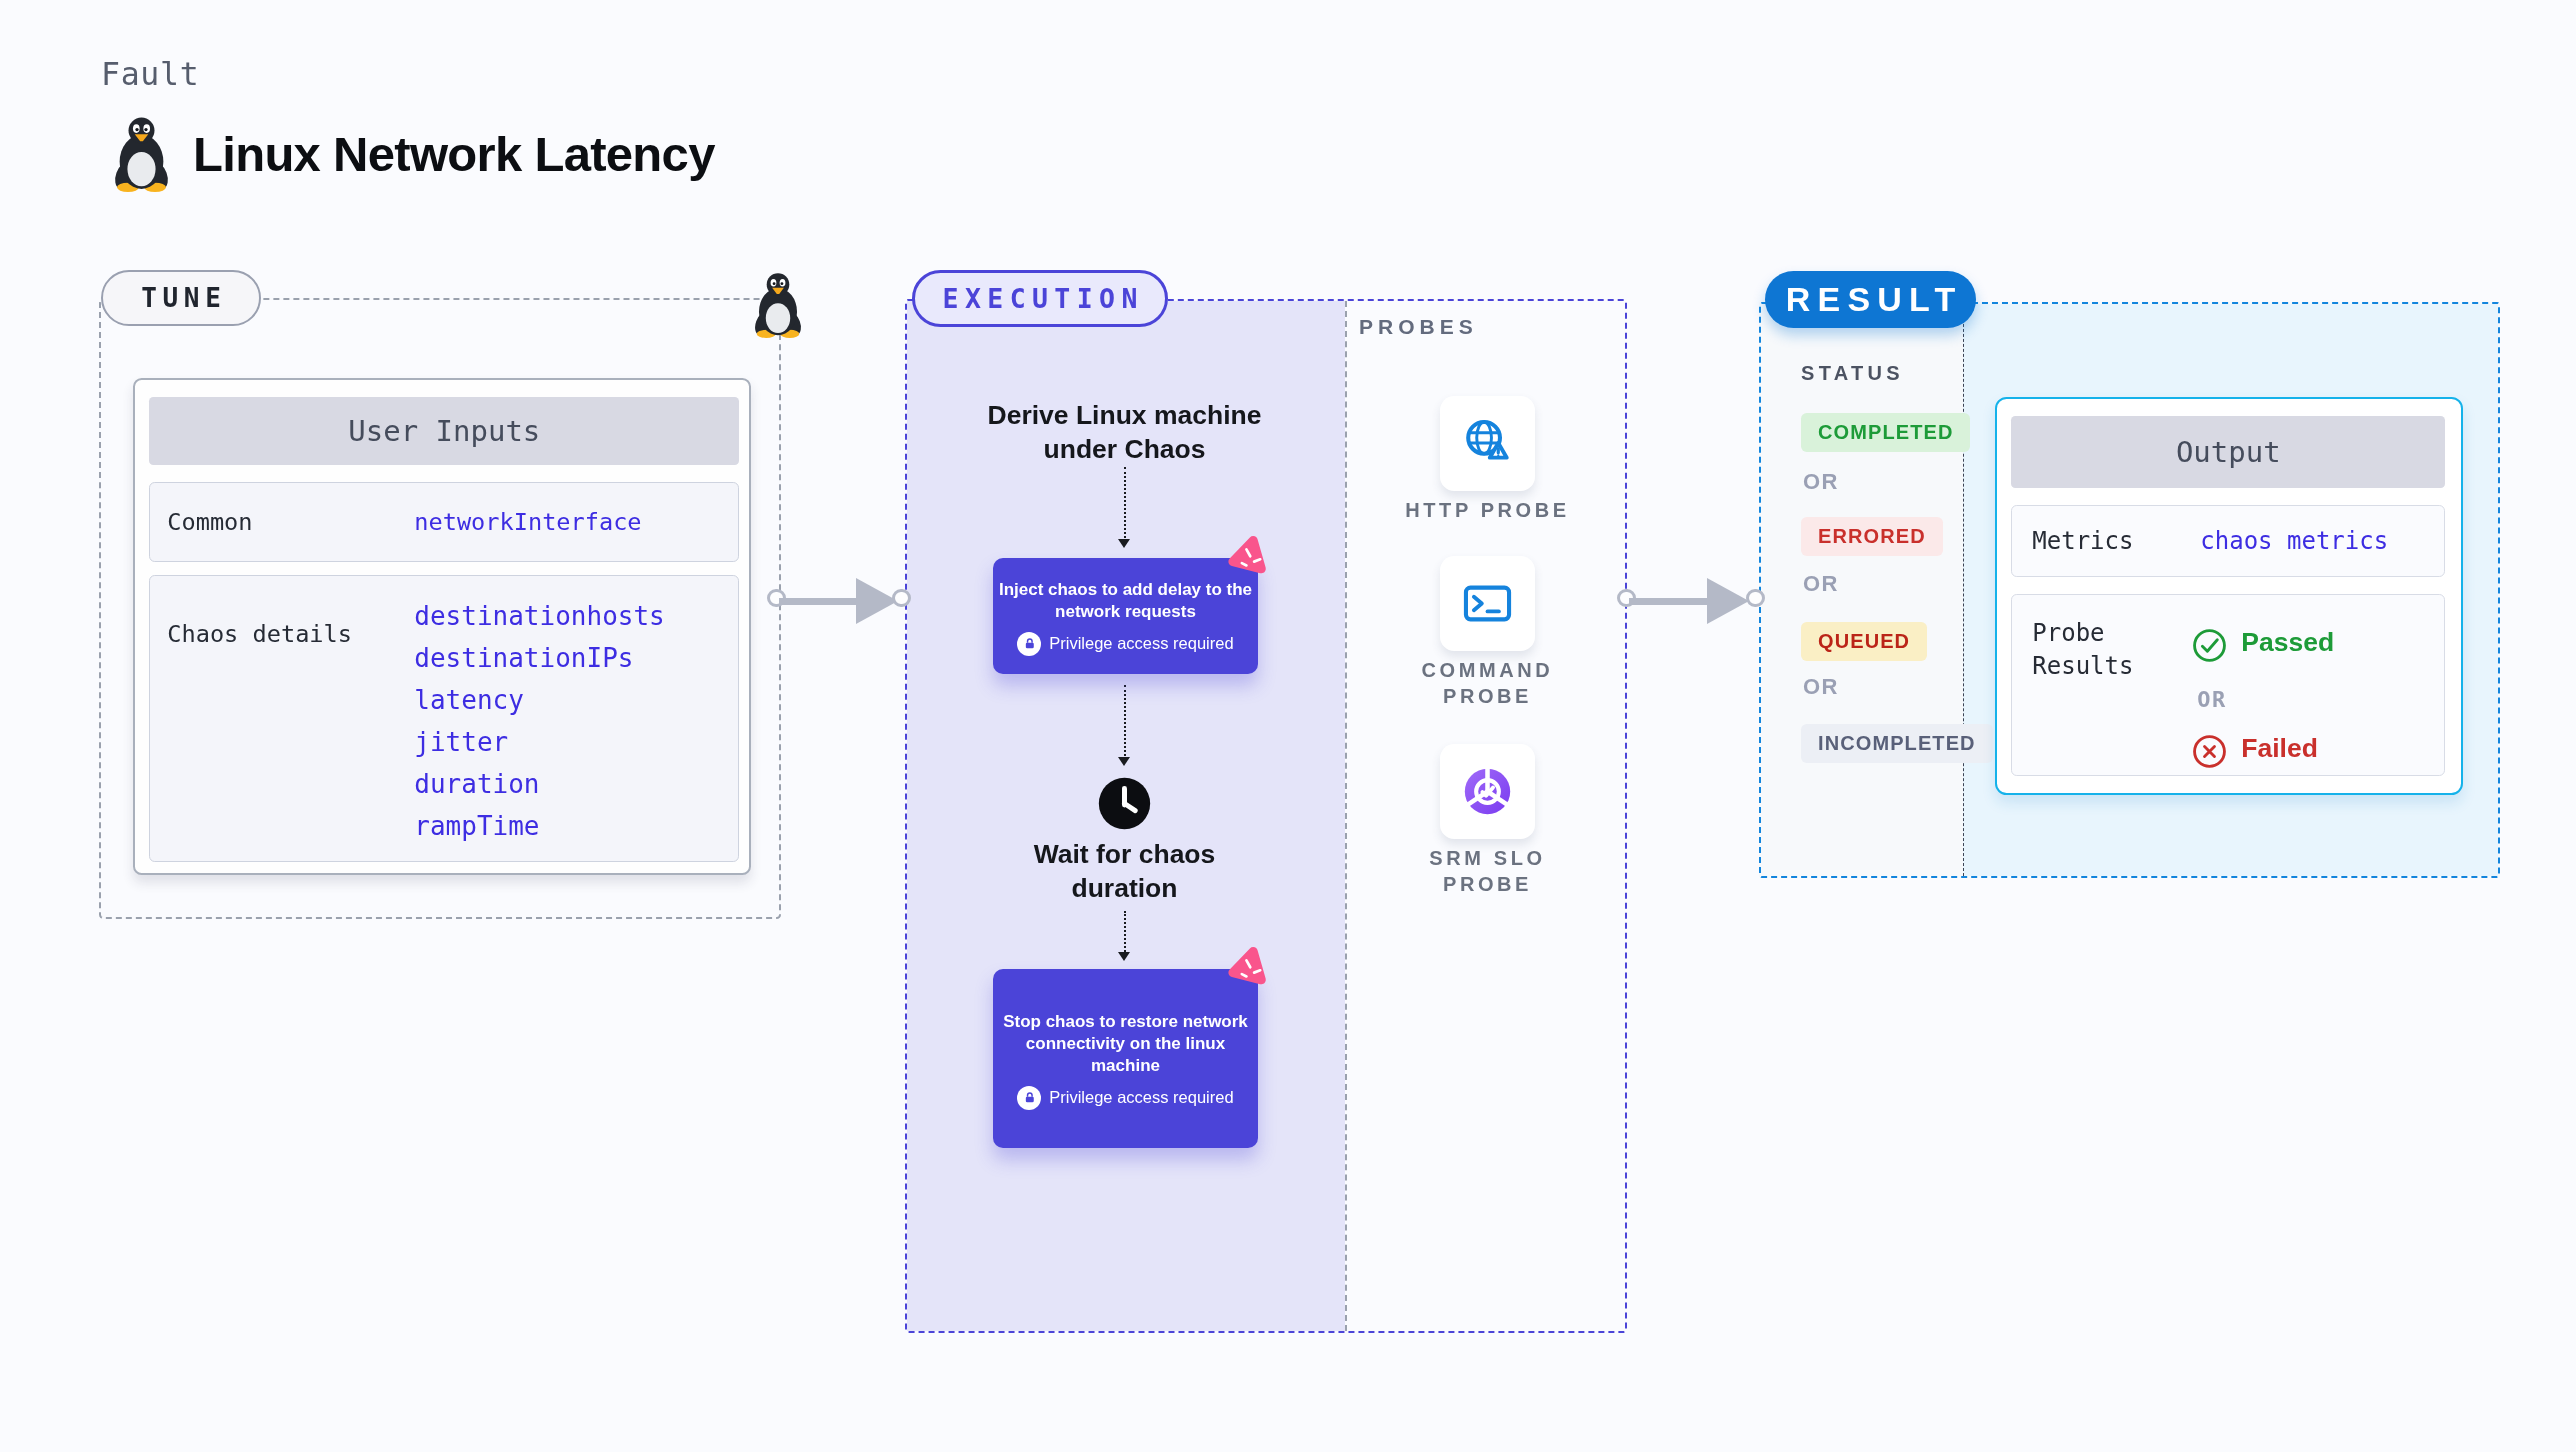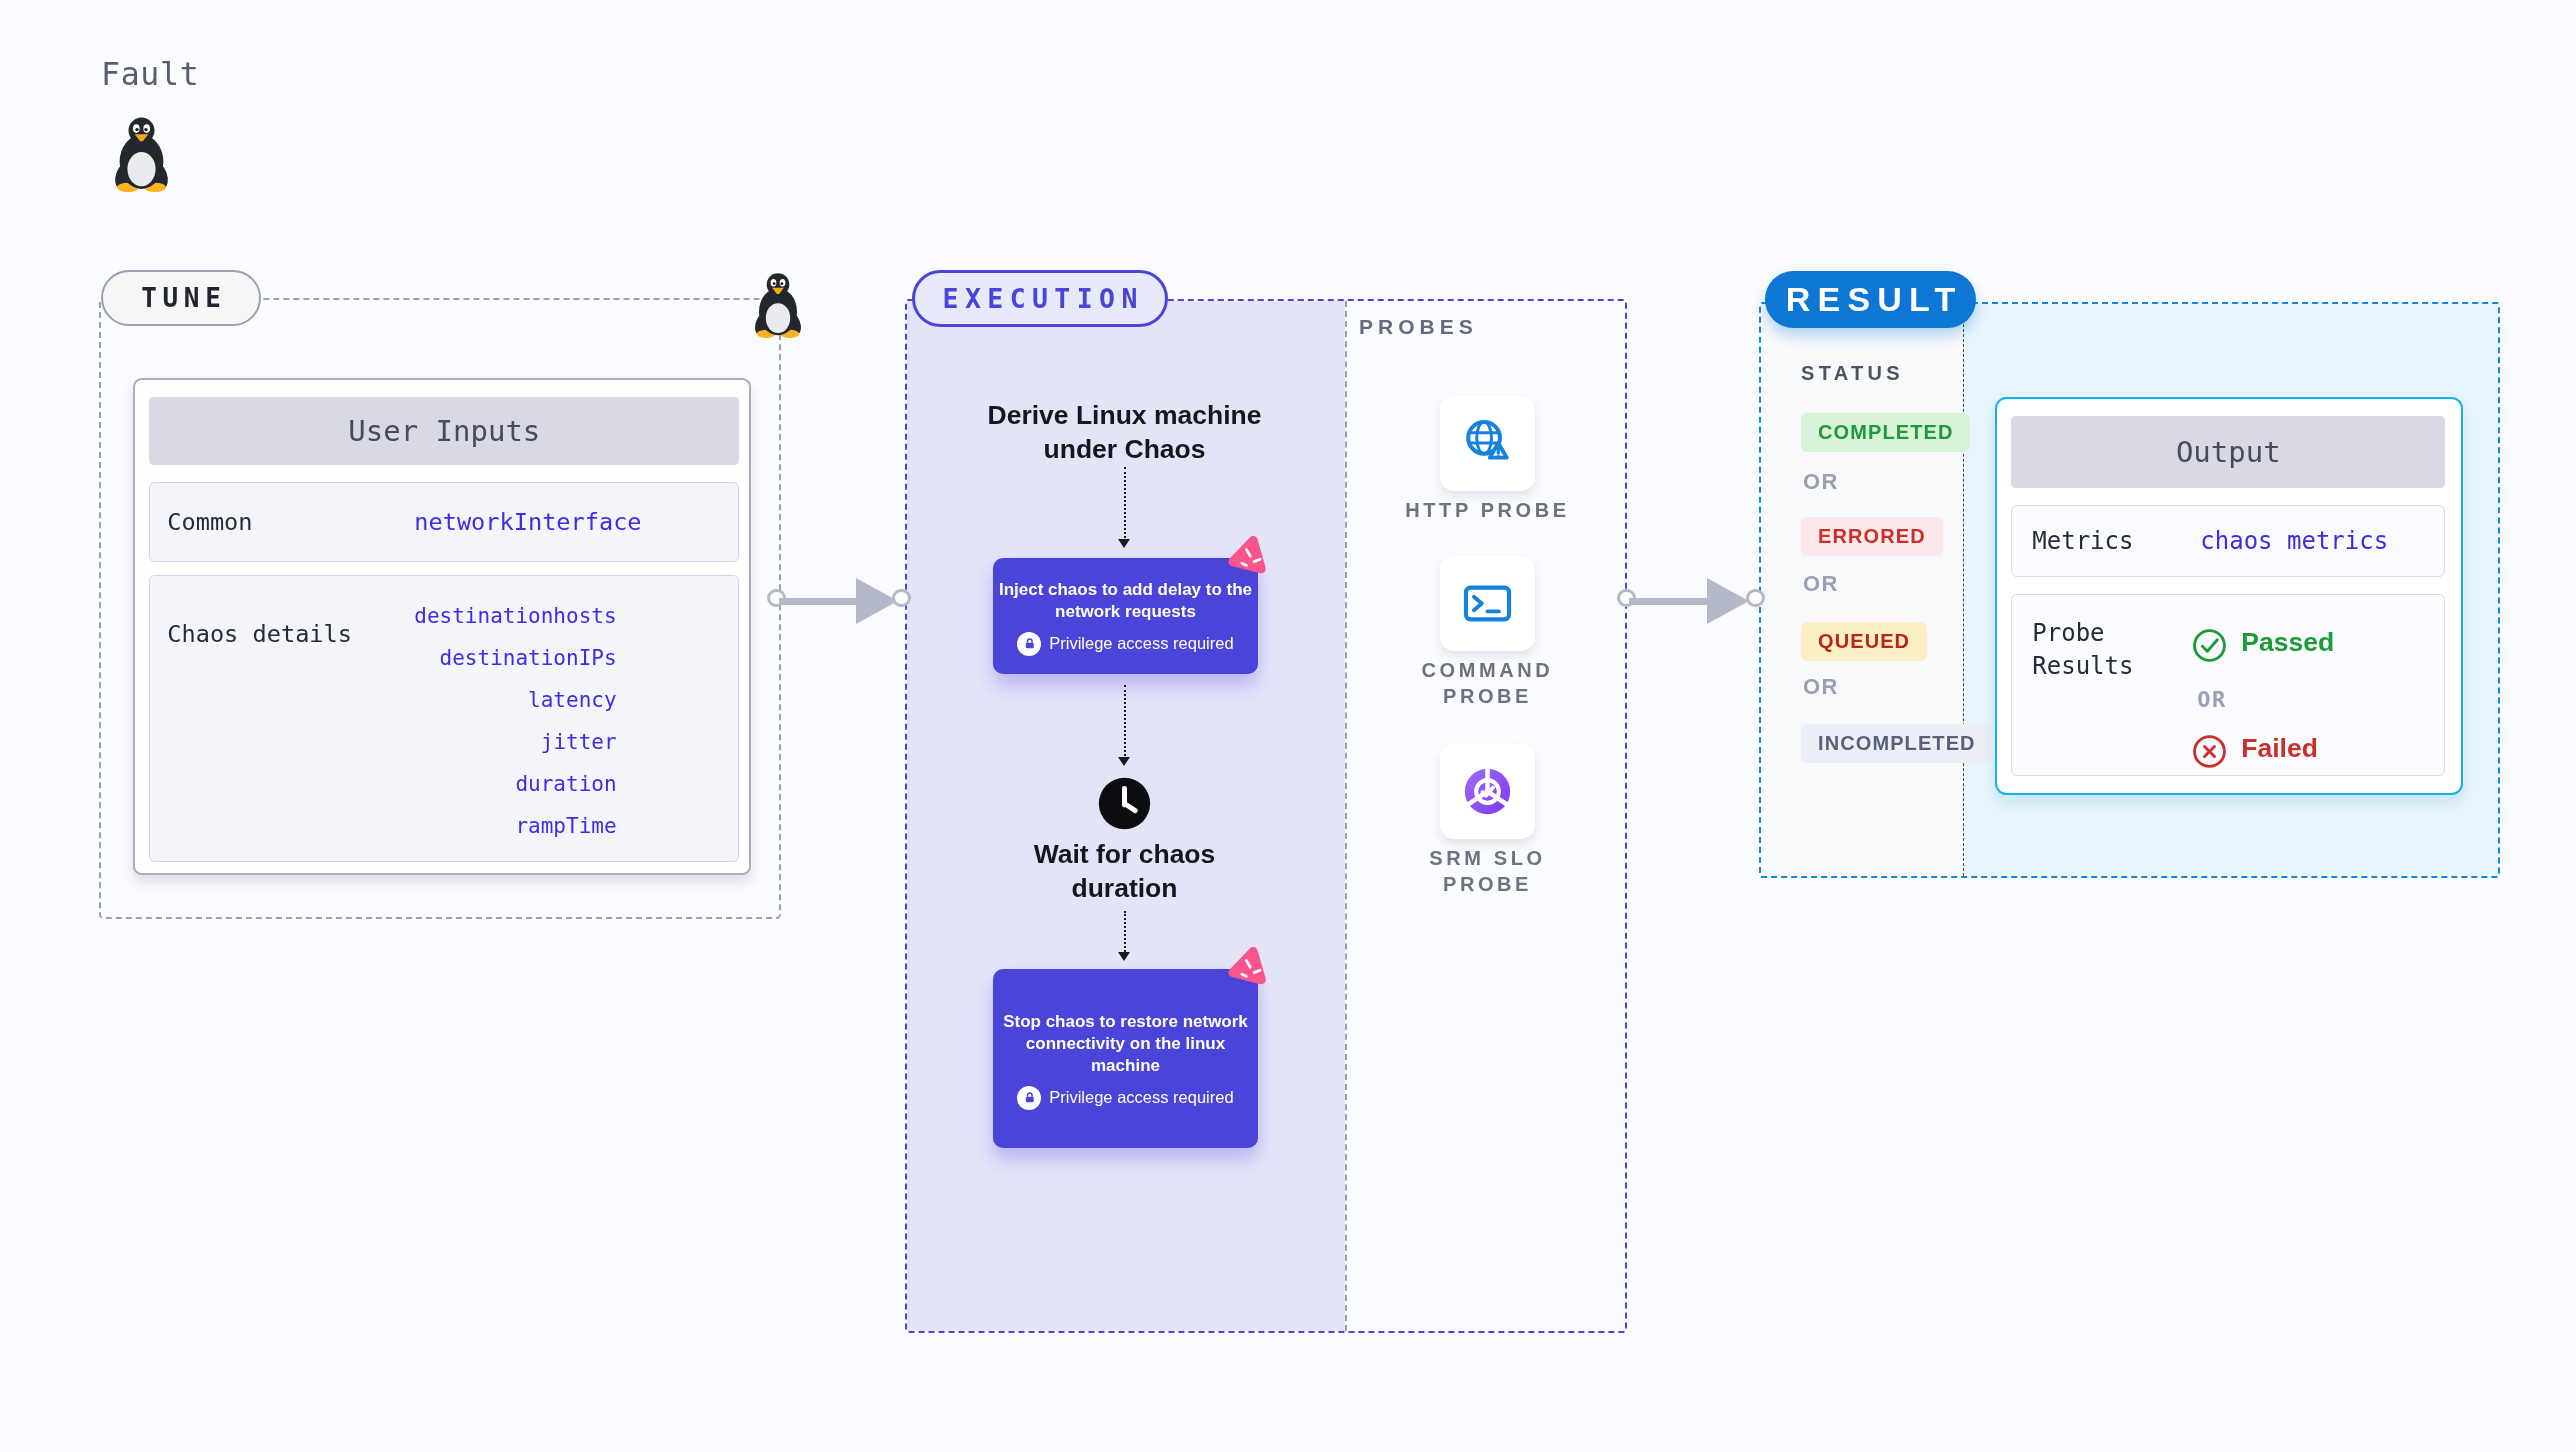--- a/index.html
+++ b/index.html
@@ -55,22 +55,22 @@
   .row-common{top:102px;height:80px;}
   .row-chaos{top:195px;height:287px;}
   .row-label{position:absolute;left:17px;font-family:"DejaVu Sans Mono",monospace;
     font-size:23.6px;color:#262b35;}
   .row-common .row-label{top:50%;transform:translateY(-50%);}
   .row-chaos .row-label{top:44px;}
   .row-value{position:absolute;left:264px;font-family:"DejaVu Sans Mono",monospace;
     font-size:23.6px;color:var(--blue-value,#3d2de2);}
   .row-common .row-value{top:50%;transform:translateY(-50%);}
   .value-stack{position:absolute;left:264px;top:18.6px;display:flex;flex-direction:column;}
-  .value-stack span{font-family:"DejaVu Sans Mono",monospace;font-size:21px;
-    color:var(--blue-value,#3d2de2);line-height:42px;text-align:right;}
+  .value-stack span{font-family:"DejaVu Sans Mono",monospace;font-size:26px;
+    color:var(--blue-value,#3d2de2);line-height:42px;}
 
   
   .harrow{position:absolute;width:172px;height:52px;z-index:5;}
   .harrow1{left:763px;top:577px;}
   .harrow2{left:1613px;top:577px;}
   .harrow .shaft{position:absolute;top:21px;height:7.2px;background:var(--arrow-gray,#b4b9c7);}
   .harrow1 .shaft{left:11.5px;width:83px;}
   .harrow2 .shaft{left:11.5px;width:83px;}
   .harrow .head{position:absolute;top:0.7px;width:0;height:0;
     border-top:23.6px solid transparent;border-bottom:23.6px solid transparent;
@@ -181,20 +181,21 @@
         <ellipse cx="30" cy="45" rx="21" ry="26" fill="#23272e"></ellipse>
         <circle cx="30" cy="15" r="12.5" fill="#23272e"></circle>
         <ellipse cx="30" cy="52" rx="13.5" ry="16.5" fill="#e9ebee"></ellipse>
         <ellipse cx="25" cy="13" rx="3.2" ry="4.2" fill="#fff"></ellipse>
         <ellipse cx="35" cy="13" rx="3.2" ry="4.2" fill="#fff"></ellipse>
         <circle cx="25.7" cy="14" r="1.6" fill="#14171c"></circle>
         <circle cx="34.3" cy="14" r="1.6" fill="#14171c"></circle>
         <path d="M23.5 18.5 h13 l-5.2 6.8 h-2.6 Z" fill="#f5a81c"></path>
       </svg>
     </span>
+    <h1 class="title">Linux Network Latency</h1>
   </div>
 
   <section class="tune-box"></section>
   <div class="pill pill-tune mono">TUNE</div>
   <span class="tux-sm">
     <svg viewBox="0 0 60 74">
       <ellipse cx="13" cy="58" rx="7.5" ry="13" fill="#23272e" transform="rotate(20 13 58)"></ellipse>
       <ellipse cx="47" cy="58" rx="7.5" ry="13" fill="#23272e" transform="rotate(-20 47 58)"></ellipse>
       <ellipse cx="17" cy="69.5" rx="10.5" ry="4.5" fill="#f8b31f"></ellipse>
       <ellipse cx="43" cy="69.5" rx="10.5" ry="4.5" fill="#f8b31f"></ellipse>

